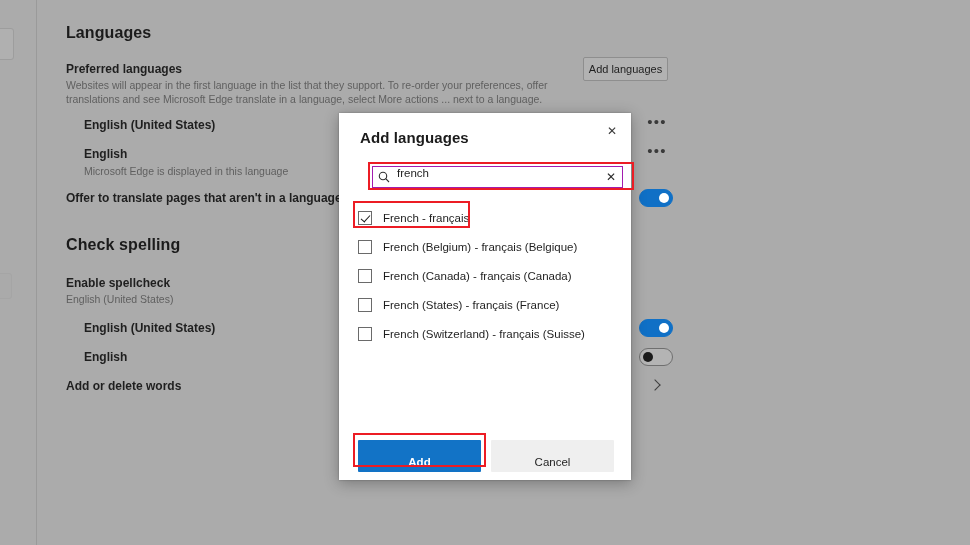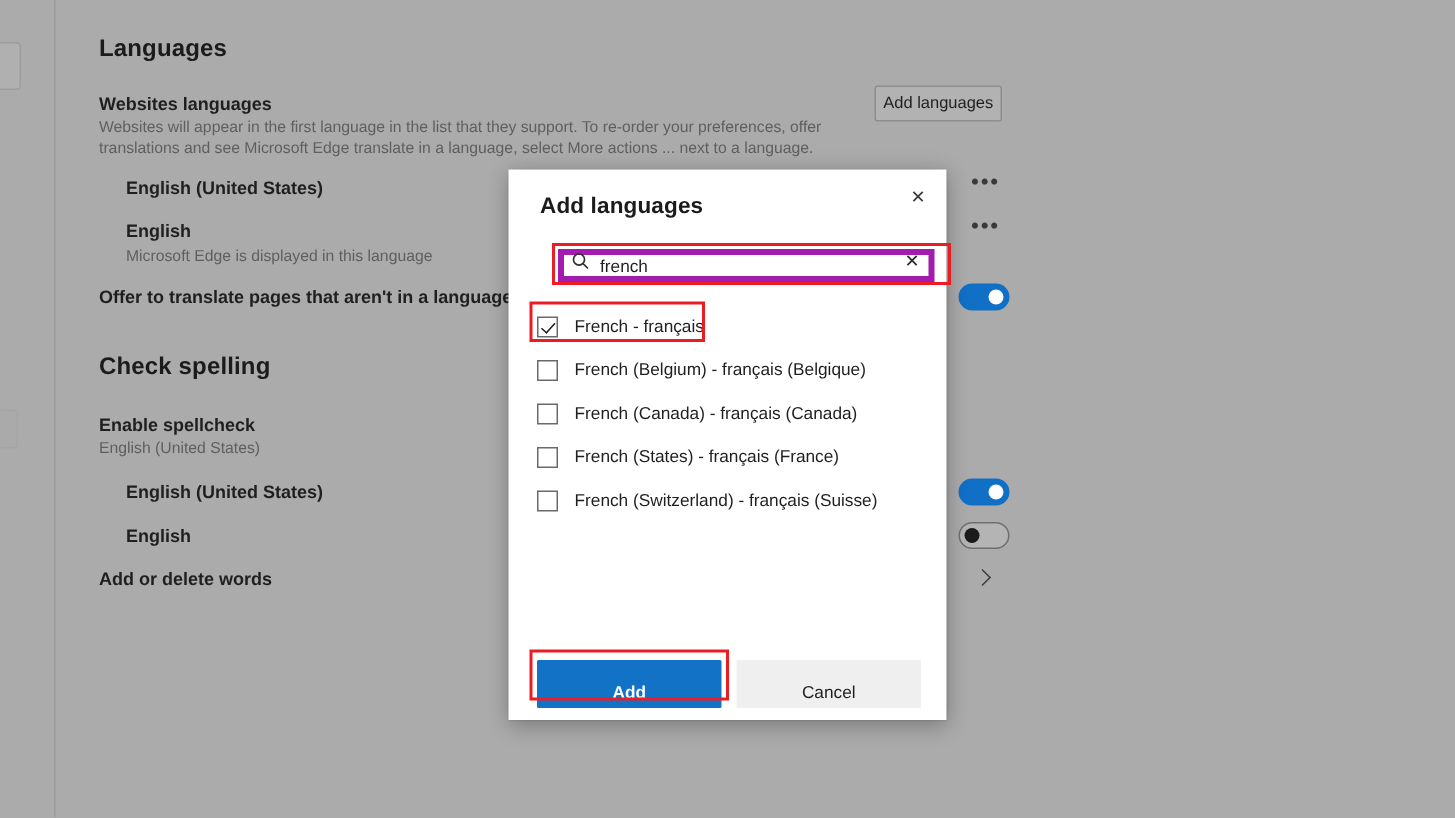--- a/index.html
+++ b/index.html
@@ -240,24 +240,24 @@
   #hl-french { left: 353px; top: 201px; width: 117px; height: 27px; }
   #hl-add    { left: 353px; top: 433px; width: 133px; height: 34px; }
 
   
   .search-box {
     position: absolute;
     left: 33px;
     top: 53px;
     width: 251px;
     height: 22px;
-    border: 4px solid #a21caf;
+    border: 1px solid #a21caf;
     background: #ffffff;
     display: flex;
-    align-items: flex-end;
+    align-items: flex-start;
     box-sizing: border-box;
   }
   .search-icon {
     width: 22px;
     height: 20px;
     flex: none;
     display: flex;
     align-items: center;
     justify-content: center;
   }
@@ -366,21 +366,21 @@
 <div id="screen">
 
   <div class="edge-divider"></div>
   <div class="edge-stub"></div>
   <div class="edge-stub2"></div>
 
   <div class="settings">
 
     <div class="section-title" id="title-languages">Languages</div>
 
-    <div class="row-label" id="lbl-preferred">Websites languages</div>
+    <div class="row-label" id="lbl-preferred">Preferred languages</div>
 
     <div class="row-sub" id="desc-preferred">Websites will appear in the first language in the list that they support. To re-order your preferences, offer translations and see Microsoft Edge translate in a language, select More actions ... next to a language.</div>
 
     <button class="add-languages-btn">Add languages</button>
 
     <div class="row-item" id="item-en-us">English (United States)</div>
     <div class="ellipsis-btn" id="more-en-us">•••</div>
 
     <div class="row-item" id="item-en">English</div>
     <div class="row-sub" id="sub-en">Microsoft Edge is displayed in this language</div>

